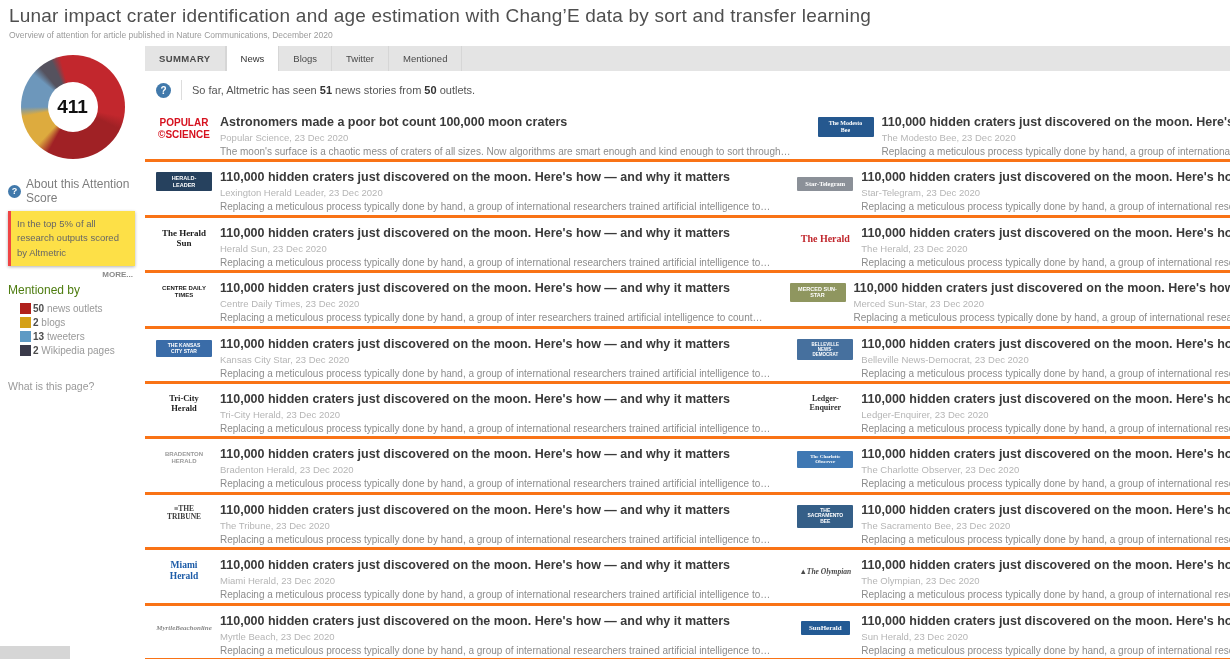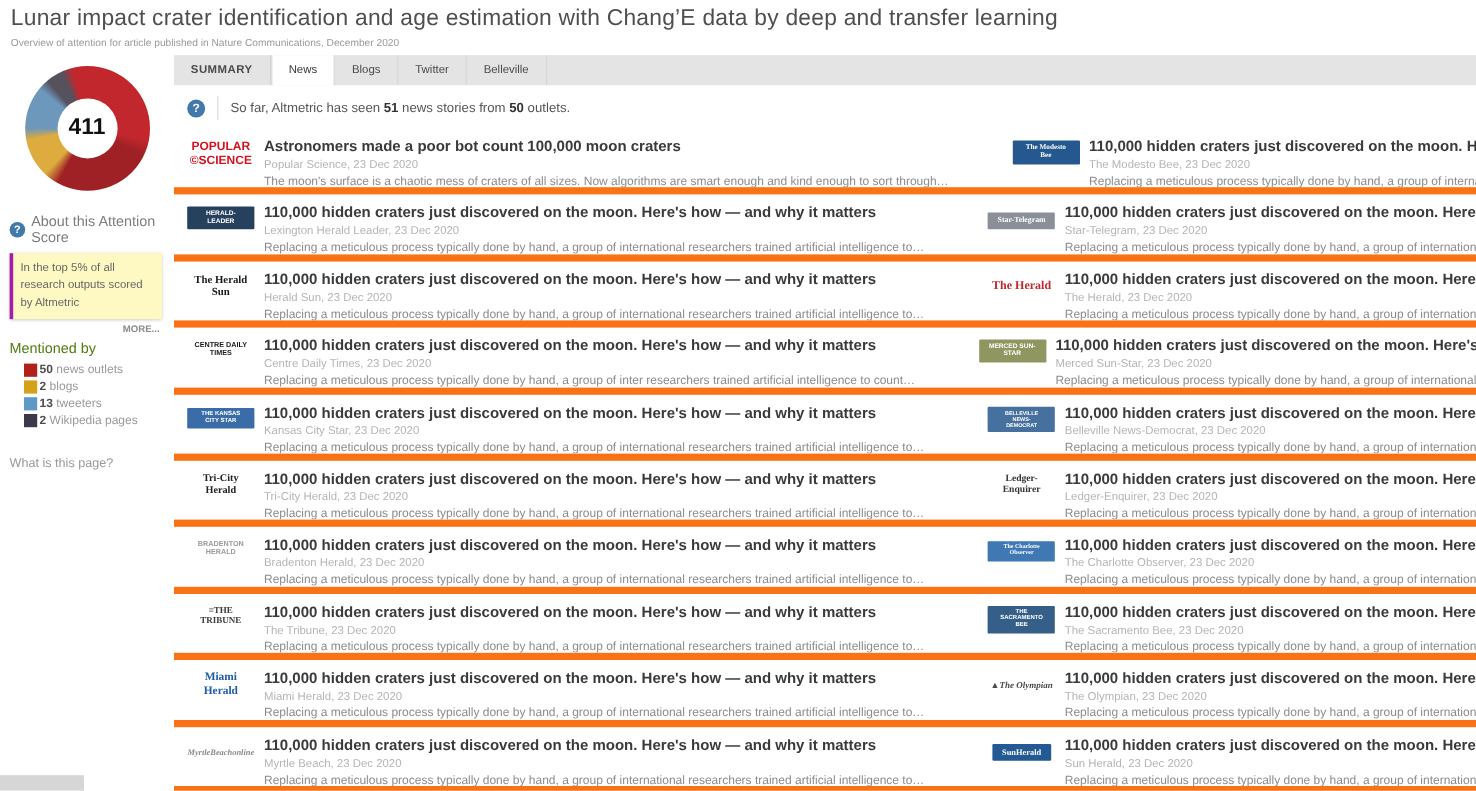--- a/index.html
+++ b/index.html
@@ -11,21 +11,21 @@
   .page-title { font-size:19px; color:#4f4f4f; font-weight:400; letter-spacing:.2px; }
   .page-subtitle { font-size:8.5px; color:#9a9a9a; margin-top:3px; }
 
   
   .sidebar { position:absolute; left:0; top:46px; width:145px; bottom:0; background:#fff; }
   .donut { position:relative; width:104px; height:104px; border-radius:50%; margin:9px auto 18px auto;text-align:center; }
   .donut-hole { position:absolute; left:50%; top:50%; width:50px; height:50px; margin:-25px 0 0 -25px; background:#fff; border-radius:50%; display:flex; align-items:center; justify-content:center; }
   .donut-score { font-size:19px; font-weight:bold; color:#111; }
   .about-row { display:flex; align-items:center; gap:5px; margin:0 6px 6px 8px; font-size:12px; color:#7d7d7d; }
   .qicon { display:inline-flex; width:13px; height:13px; border-radius:50%; background:#4179ab; color:#fff; font-size:9px; font-weight:bold; align-items:center; justify-content:center; flex:0 0 13px; }
-  .score-box { margin:0 10px 4px 8px; background:#fef9c3; border-left:3px solid #a21caf; box-shadow:0 1px 3px rgba(0,0,0,.3); padding:6px 6px; font-size:9.5px; color:#666; line-height:1.5; }
+  .score-box { margin:0 10px 4px 8px; background:#fde047; border-left:3px solid #ef4444; box-shadow:0 1px 3px rgba(0,0,0,.3); padding:6px 6px; font-size:9.5px; color:#666; line-height:1.5; }
   .more-link { text-align:right; font-size:8px; font-weight:bold; color:#8a8a8a; margin:3px 12px 2px 0; cursor:pointer; }
   .mentioned-title { font-size:12px; color:#4d7c0f; font-weight:400; margin:4px 8px 6px 8px; }
   .mention { display:flex; align-items:flex-start; gap:2px; margin:3px 20px; }
   .sq { width:11px; height:11px; flex:0 0 11px; }
   .m-txt { font-size:10px; color:#999; }
   .m-txt b { color:#4d4d4d; }
   .what-link { font-size:10.5px; color:#999; margin:24px 8px 0 8px; cursor:pointer; }
   .bottom-tooltip { position:absolute; left:0; bottom:0; width:70px; height:13px; background:#d6d6d6; }
 
   
@@ -34,37 +34,37 @@
   .tab { padding:7px 14px 0 14px; font-size:9.5px; color:#4a4a4a; border-right:1px solid #d6d6d6; cursor:pointer; }
   .tab.strong { font-weight:bold; letter-spacing:.4px; }
   .tab.active { background:#fff; color:#333; border-left:1px solid #d6d6d6; }
   .info-row { display:flex; align-items:center; padding:9px 0 7px 11px; }
   .info-row .qicon { width:15px; height:15px; font-size:10px; flex:0 0 15px; }
   .vdiv { width:1px; height:20px; background:#ddd; margin:0 10px; }
   .info-text { font-size:11px; color:#555; }
   .info-text b { color:#333; }
 
   .news-list { }
-  .news-row { display:flex; height:55.4px; border-bottom:6px solid #f97316; overflow:hidden;gap:26px; }
+  .news-row { display:flex; height:55.4px; border-bottom:3px solid #f97316; overflow:hidden; }
   .cell { display:flex; padding-top:8px; }
   .cell.left  { flex:0 0 625px; }
   .cell.right { flex:1 1 auto; }
   .logo-wrap { width:56px; flex:0 0 56px; margin:2px 8px 0 11px; text-align:center; }
   .logo-inner { display:inline-block; max-width:56px; line-height:1.15; font-weight:bold; white-space:pre-line; }
   .logo-inner.box { padding:3px 8px; color:#fff; border-radius:1px; }
   .item-body { flex:1; min-width:0; padding-right:16px; }
   .title { font-size:12.5px; font-weight:bold; color:#3a3a3a; white-space:nowrap; overflow:hidden; }
   .source { font-size:9.5px; color:#b5b5b5; margin:3px 0 3px 0; white-space:nowrap; overflow:hidden; }
   .snippet { font-size:10px; color:#8c8c8c; white-space:nowrap; overflow:hidden;text-align:right; }
 </style>
 </head>
 <body>
 
 <div class="header">
-  <div class="page-title">Lunar impact crater identification and age estimation with Chang’E data by deep and transfer learning</div>
+  <div class="page-title">Lunar impact crater identification and age estimation with Chang’E data by sort and transfer learning</div>
   <div class="page-subtitle">Overview of attention for article published in Nature Communications, December 2020</div>
 </div>
 
 <div class="sidebar">
   <div class="donut" style="background: conic-gradient(rgb(194, 39, 45) 0%, rgb(194, 39, 45) 28%, rgb(160, 33, 37) 32%, rgb(160, 33, 37) 58%, rgb(221, 171, 62) 62%, rgb(221, 171, 62) 72%, rgb(109, 151, 187) 75%, rgb(109, 151, 187) 86%, rgb(85, 82, 94) 89%, rgb(85, 82, 94) 93%, rgb(194, 39, 45) 96%, rgb(194, 39, 45) 100%);">
     <div class="donut-hole">
       <span class="donut-score">411</span>
     </div>
   </div>
 
@@ -101,21 +101,21 @@
   <div class="what-link">What is this page?</div>
   <div class="bottom-tooltip"></div>
 </div>
 
 <div class="main">
   <div class="tab-bar" id="tabbar">
       <div class="tab strong">SUMMARY</div>
       <div class="tab active">News</div>
       <div class="tab">Blogs</div>
       <div class="tab">Twitter</div>
-      <div class="tab">Belleville</div>
+      <div class="tab">Mentioned</div>
     </div>
 
   <div class="info-row">
     <span class="qicon">?</span>
     <span class="vdiv"></span>
     <span class="info-text">
       <span>So far, Altmetric has seen </span><b>51</b><span> news stories from </span><b>50</b><span> outlets.</span>
     </span>
   </div>
 

